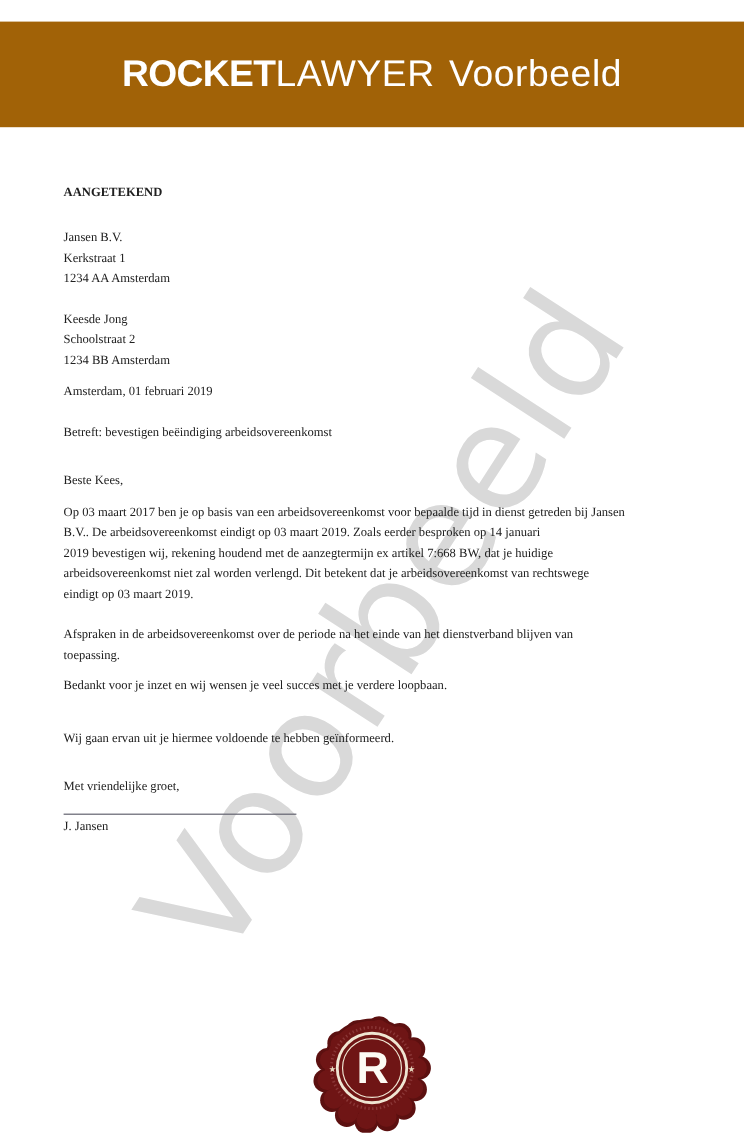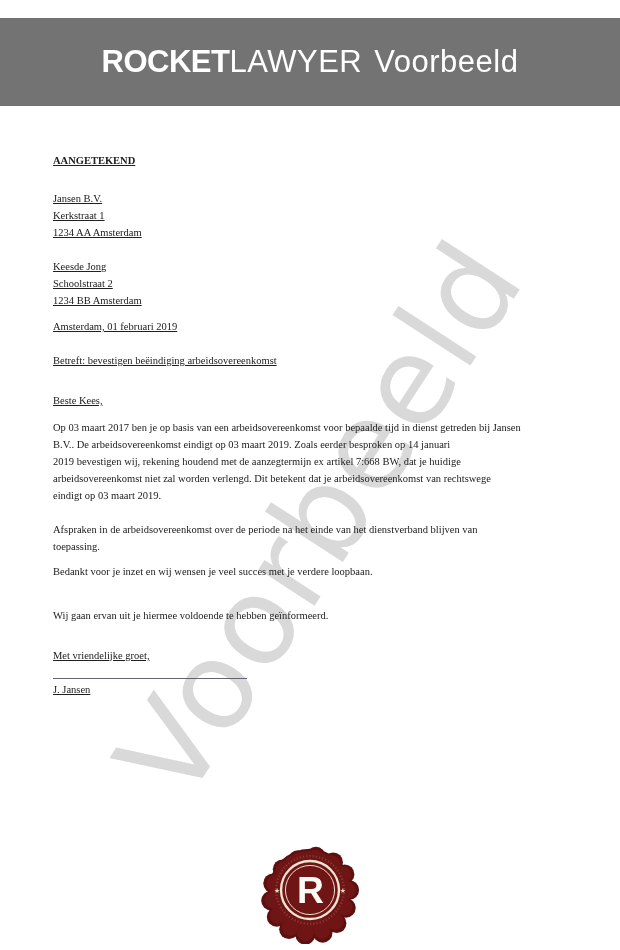--- a/index.html
+++ b/index.html
@@ -10,21 +10,21 @@
     background: #ffffff;
     overflow: hidden;
     font-family: "Liberation Serif", serif;
   }
 
   
   .header-bar {
     position: absolute;
     top: 18px; left: 0; right: 0;
     height: 88px;
-    background: #737373;
+    background: #a16207;
     display: flex;
     align-items: center;
     justify-content: center;
     z-index: 3;
   }
   .brand {
     color: #ffffff;
     font-family: "Liberation Sans", sans-serif;
     font-size: 31px;
     white-space: nowrap;
@@ -54,21 +54,21 @@
   .letter {
     position: absolute;
     top: 106px; left: 0; right: 0;
     padding: 46px 40px 0 53px;
     z-index: 2;
     color: #202020;
     font-size: 10.5px;
     line-height: 17px;
   }
   .letter .registered { font-weight: bold; }
-  .block { white-space: pre; text-decoration: underline; }
+  .block { white-space: pre; }
   .addr1 { margin-top: 21px; }
   .addr2 { margin-top: 17px; }
   .dateline   { margin-top: 9px;  }
   .subject    { margin-top: 17px; }
   .salutation { margin-top: 23px; }
   .para { white-space: pre; }
   .p0 { margin-top: 10px; }
   .p1 { margin-top: 8px;  }
   .p2 { margin-top: 17px; }
   .p3 { margin-top: 17px; }

